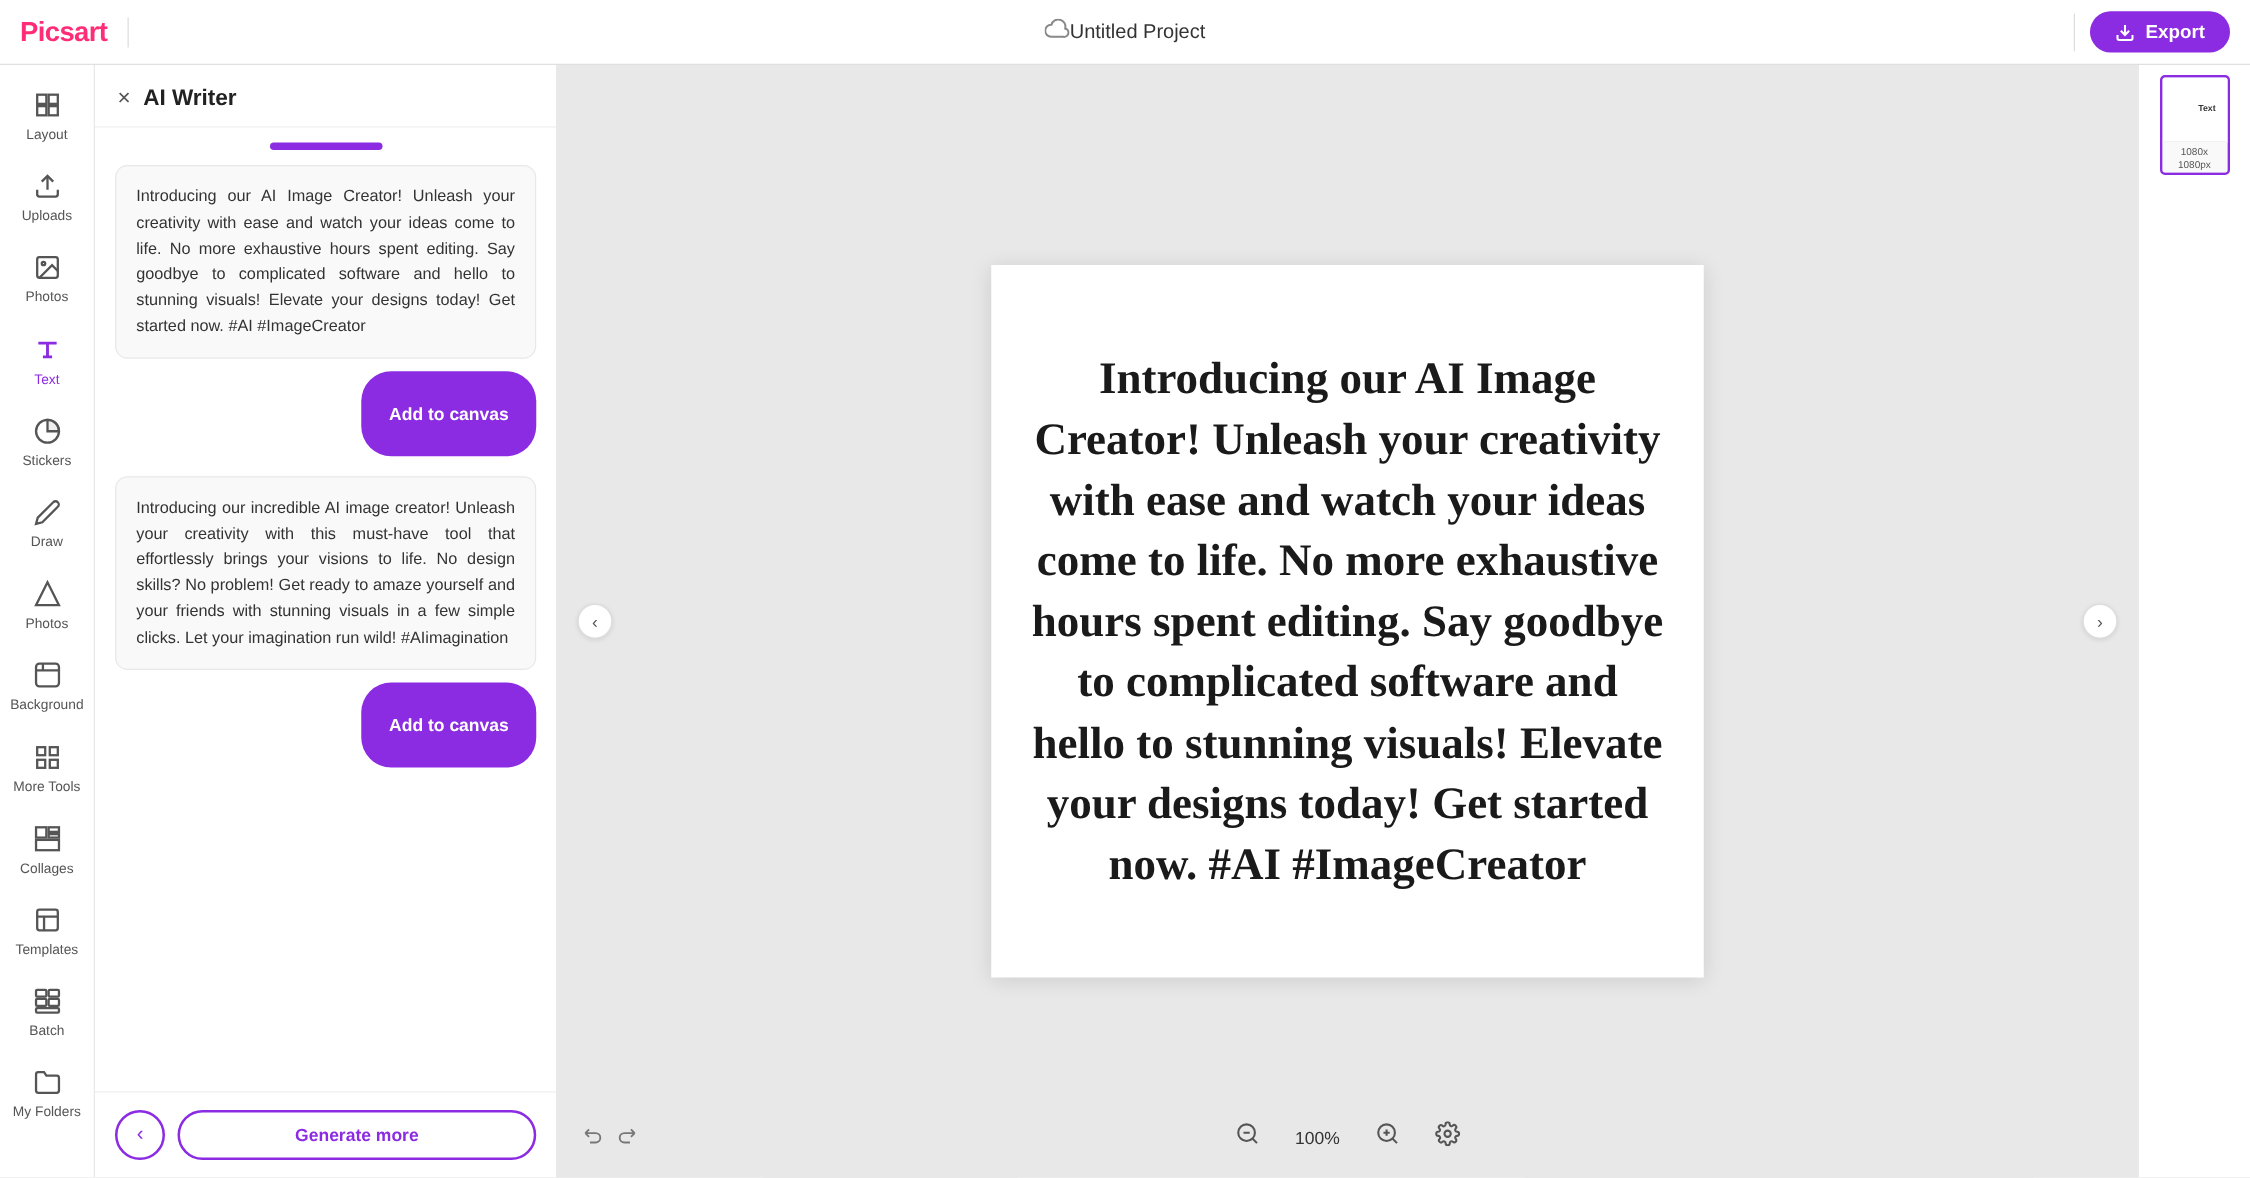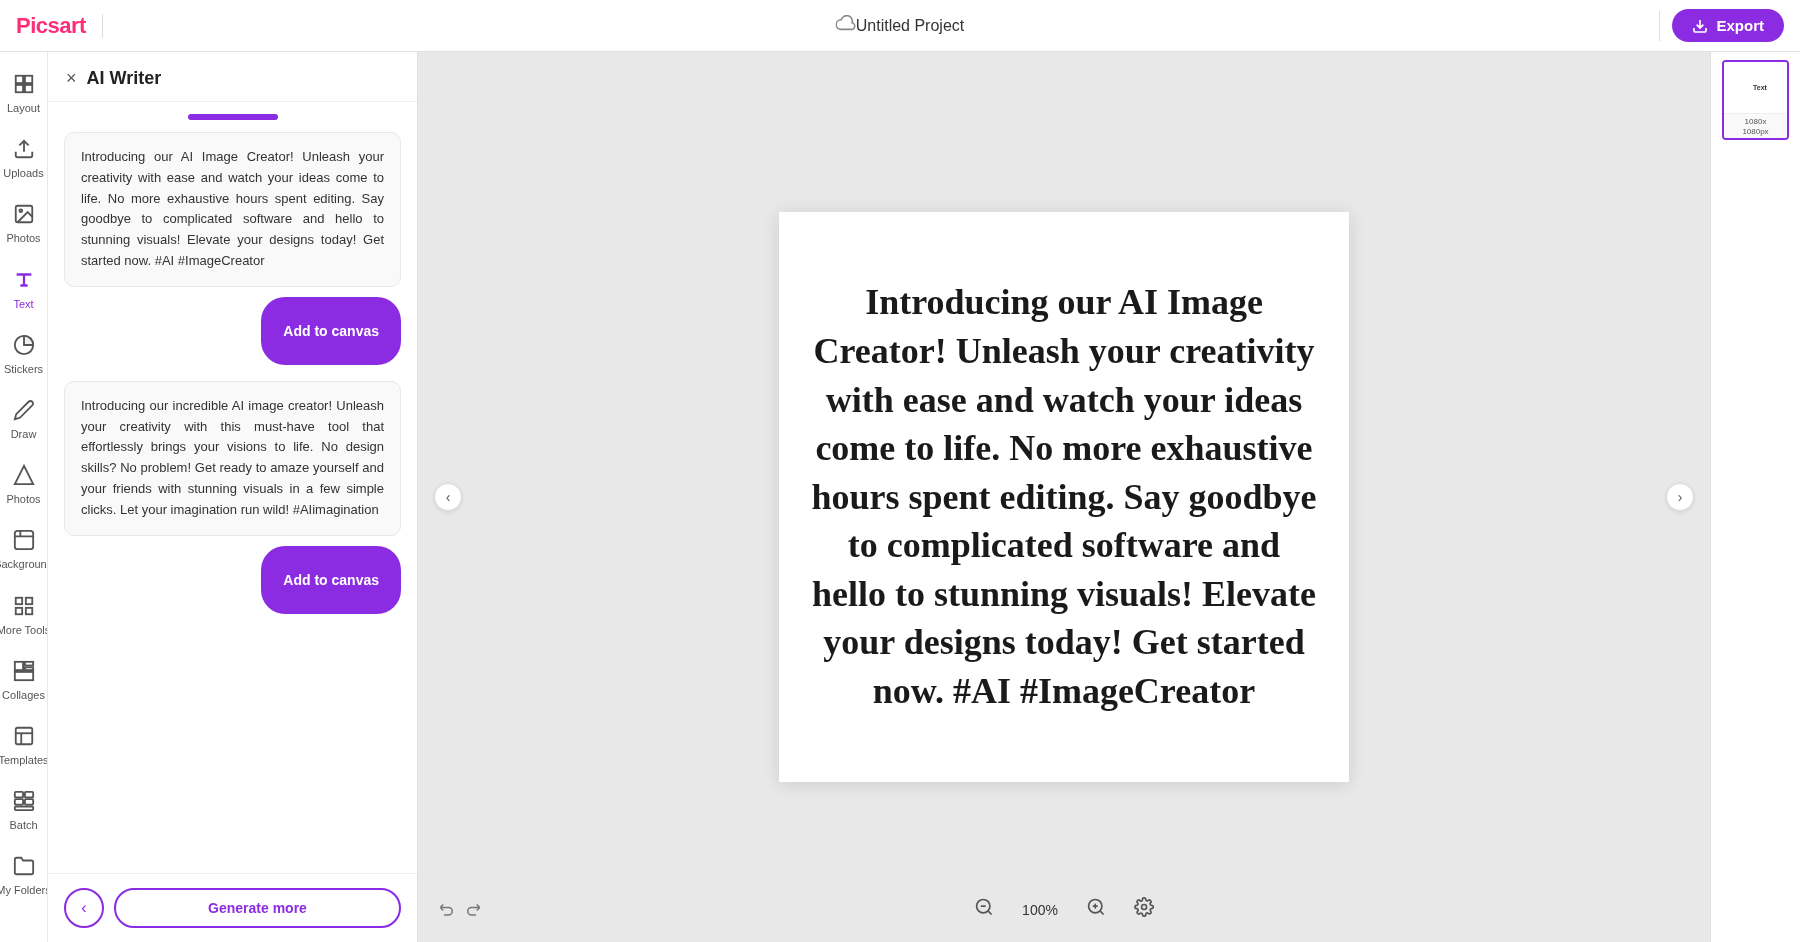--- a/index.html
+++ b/index.html
@@ -71,21 +71,21 @@
 
     
     .main-content {
       display: flex;
       flex: 1;
       overflow: hidden;
     }
 
     
     .sidebar-icons {
-      width: 48px;
+      width: 76px;
       background: #fff;
       border-right: 1px solid #e8e8e8;
       display: flex;
       flex-direction: column;
       align-items: center;
       padding: 8px 0;
       gap: 0;
       overflow-y: auto;
     }
     .sidebar-item {
@@ -330,21 +330,21 @@
       width: 90px;
       background: #fff;
       border-left: 1px solid #e0e0e0;
       display: flex;
       flex-direction: column;
       align-items: center;
       padding: 8px 6px;
       gap: 4px;
     }
     .thumbnail-card {
-      width: 67px;
+      width: 56px;
       border: 2px solid #8b2be2;
       border-radius: 4px;
       overflow: hidden;
       cursor: pointer;
     }
     .thumbnail-img {
       width: 72px;
       height: 52px;
       background: #fff;
       display: flex;

